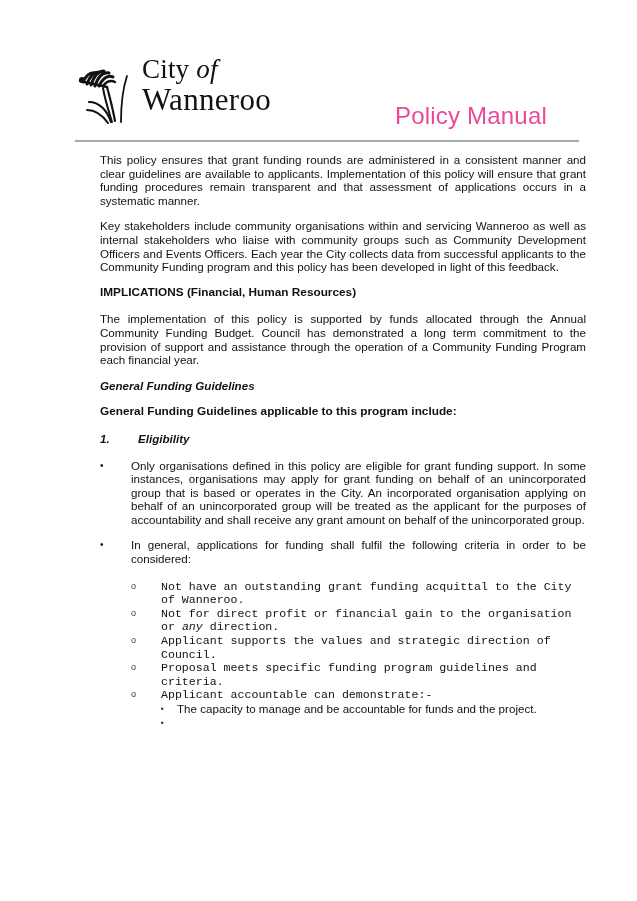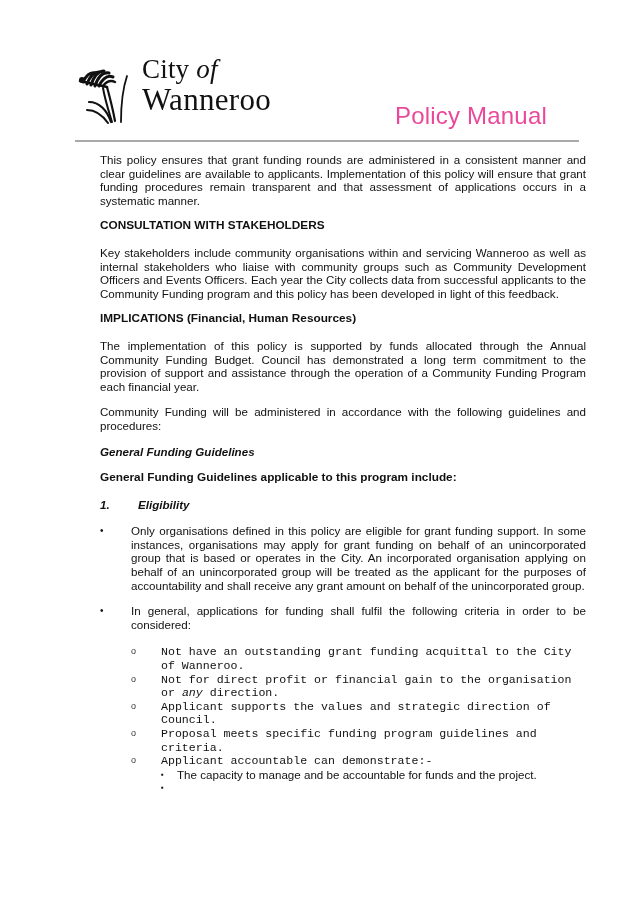--- a/index.html
+++ b/index.html
@@ -160,27 +160,25 @@
       <span class="logo-name">Wanneroo</span>
     </div>
     <div class="manual-title">Policy Manual</div>
   </div>
 
   <div class="rule"></div>
 
   <div class="content">
     <p class="para">This policy ensures that grant funding rounds are administered in a consistent manner and clear guidelines are available to applicants. Implementation of this policy will ensure that grant funding procedures remain transparent and that assessment of applications occurs in a systematic manner.</p>
 
-    <p class="heading">CONSULTATION WITH STAKEHOLDERS</p>
     <p class="para">Key stakeholders include community organisations within and servicing Wanneroo as well as internal stakeholders who liaise with community groups such as Community Development Officers and Events Officers. Each year the City collects data from successful applicants to the Community Funding program and this policy has been developed in light of this feedback.</p>
 
     <p class="heading">IMPLICATIONS (Financial, Human Resources)</p>
     <p class="para">The implementation of this policy is supported by funds allocated through the Annual Community Funding Budget. Council has demonstrated a long term commitment to the provision of support and assistance through the operation of a Community Funding Program each financial year.</p>
 
-    <p class="para">Community Funding will be administered in accordance with the following guidelines and procedures:</p>
 
     <p class="heading-italic">General Funding Guidelines</p>
     <p class="heading">General Funding Guidelines applicable to this program include:</p>
 
     <div class="numbered">
       <span class="num">1.</span>
       <span>Eligibility</span>
     </div>
 
     <div class="bullet-item">

